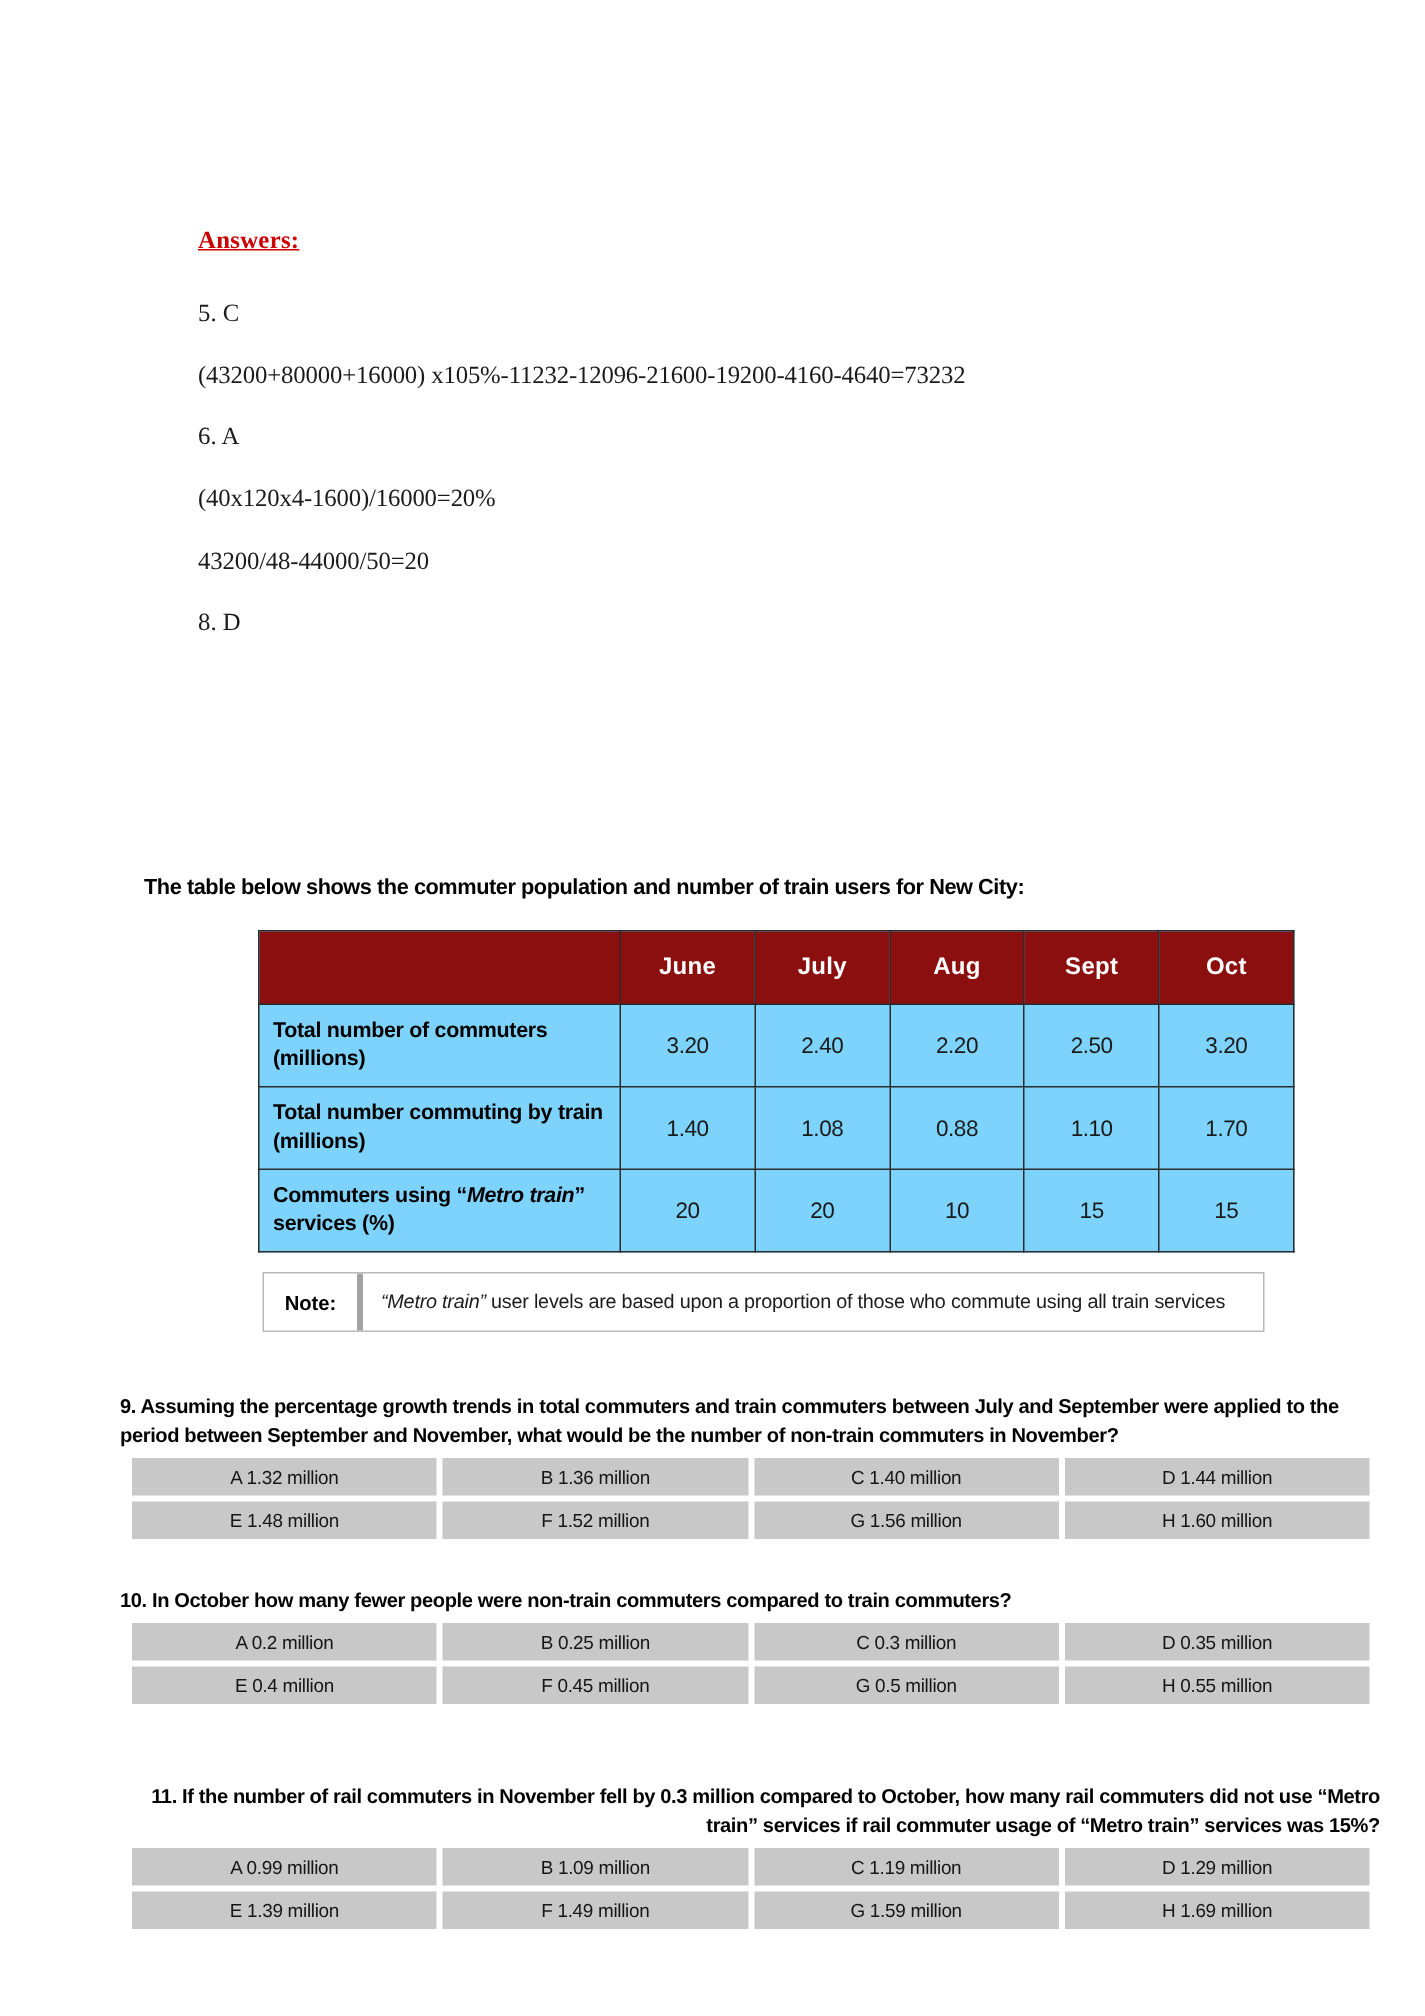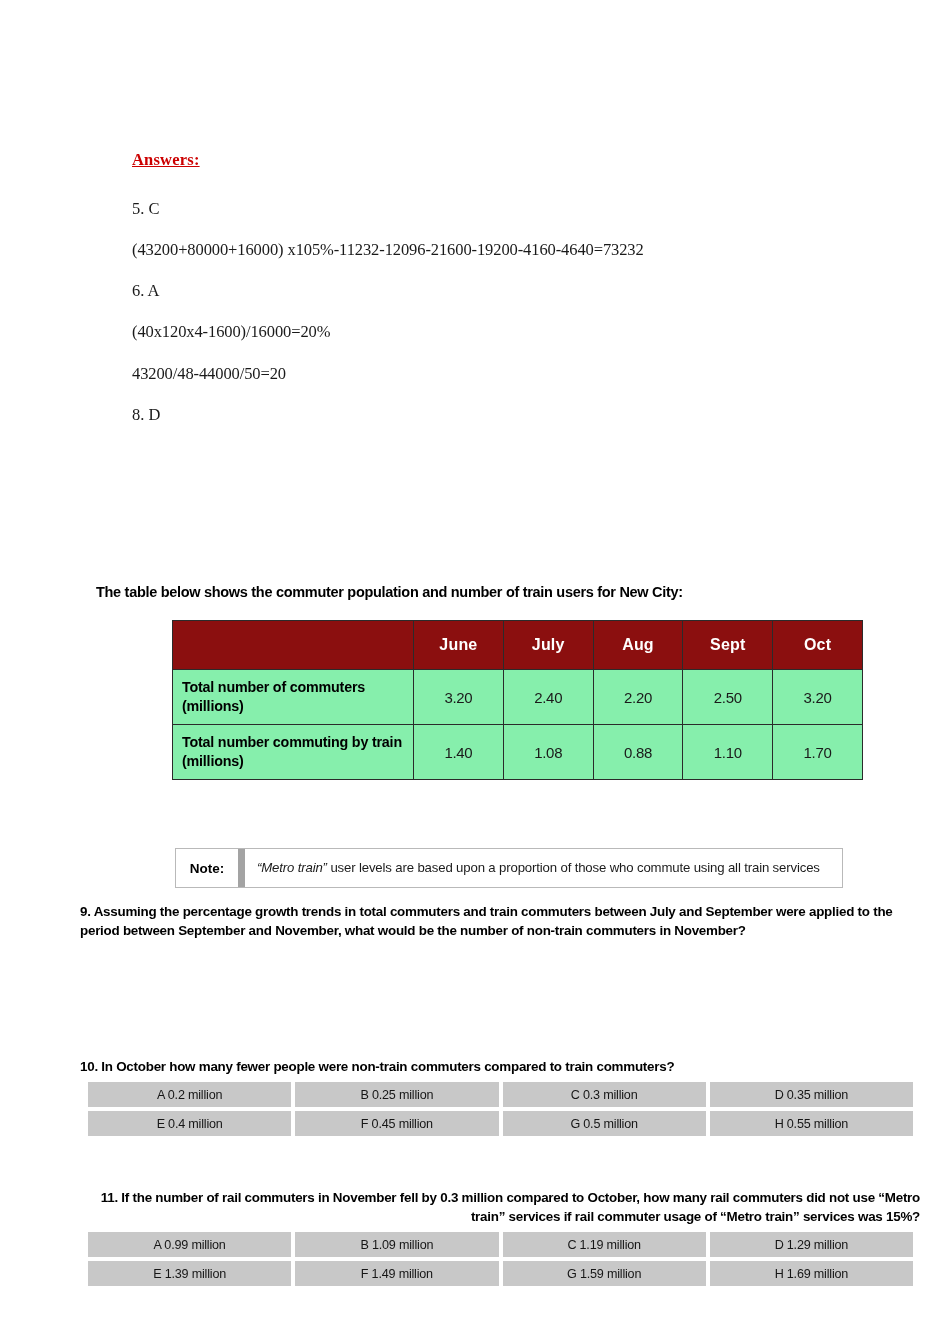--- a/index.html
+++ b/index.html
@@ -58,21 +58,21 @@
     position: absolute;
     left: 172px;
     top: 620px;
     width: 672px;
   }
   table.data-table {
     border-collapse: collapse;
     width: 672px;
     table-layout: fixed;
     font-family: "Liberation Sans", "DejaVu Sans", sans-serif;
-    background: #86efac;
+    background: #7dd3fc;
   }
   table.data-table th,
   table.data-table td {
     border: 1.5px solid #2b2b2b;
   }
   thead.table-head th {
     background: #8b0f0f;
     color: #ffffff;
     font-size: 16px;
     font-weight: bold;
@@ -115,21 +115,21 @@
     border: 1px solid #b9b9b9;
     box-sizing: border-box;
     display: flex;
     align-items: stretch;
     background: #fff;
     font-family: "Liberation Sans", "DejaVu Sans", sans-serif;
   }
   .note-label-cell {
     width: 62px;
     min-width: 62px;
-    border-right: 7px solid #a3a3a3;
+    border-right: 4px solid #a3a3a3;
     display: flex;
     align-items: center;
     justify-content: center;
     font-weight: bold;
     font-size: 13.5px;
     color: #000;
     padding: 10px 0;
   }
   .note-text-cell {
     padding: 9px 10px 10px 12px;
@@ -168,21 +168,21 @@
     display: flex;
     align-items: center;
     justify-content: center;
     font-size: 12.6px;
     font-weight: normal;
     color: #161616;
     letter-spacing: -0.2px;
     font-family: "Liberation Sans", "DejaVu Sans", sans-serif;
   }
 
-  #q9  { left: 80px;  top: 902px;  width: 840px; }
+  #q9  { left: 80px;  top: 928px;  width: 840px; }
   #q9 .answer-grid  { margin-left: 8px; }
   #q10 { left: 80px;  top: 1057px; width: 840px; }
   #q10 .answer-grid { margin-left: 8px; border-radius: 26px; }
   #q11 { left: 80px;  top: 1188px; width: 840px; }
   #q11 .question-text { padding-left: 8px; text-align: right; }
   #q11 .answer-grid { margin-left: 8px; }
 </style>
 </head>
 <body>
 
@@ -220,31 +220,49 @@
         <td class="row-value">3.20</td>
       </tr>
       <tr>
         <td class="row-label">Total number commuting by train (millions)</td>
         <td class="row-value">1.40</td>
         <td class="row-value">1.08</td>
         <td class="row-value">0.88</td>
         <td class="row-value">1.10</td>
         <td class="row-value">1.70</td>
       </tr>
+      <tr>
+        <td class="row-label"><span>Commuters using “</span><span class="metro-em">Metro train</span><span>” services (%)</span></td>
+        <td class="row-value">20</td>
+        <td class="row-value">20</td>
+        <td class="row-value">10</td>
+        <td class="row-value">15</td>
+        <td class="row-value">15</td>
+      </tr>
     </tbody>
   </table>
 </div>
 
 <div class="note-box">
   <div class="note-label-cell">Note:</div>
   <div class="note-text-cell"><span class="metro-quote">“Metro train”</span><span> user levels are based upon a proportion of those who commute using all train services</span></div>
 </div>
 
 <div class="question-block" id="q9">
   <div class="question-text">9.  Assuming the percentage growth trends in total commuters and train commuters between July and September were applied to the period between September and November, what would be the number of non-train commuters in November?</div>
+  <div class="answer-grid">
+    <div class="answer-cell">A  1.32 million</div>
+    <div class="answer-cell">B  1.36 million</div>
+    <div class="answer-cell">C  1.40 million</div>
+    <div class="answer-cell">D  1.44 million</div>
+    <div class="answer-cell">E  1.48 million</div>
+    <div class="answer-cell">F  1.52 million</div>
+    <div class="answer-cell">G  1.56 million</div>
+    <div class="answer-cell">H  1.60 million</div>
+  </div>
 </div>
 
 <div class="question-block" id="q10">
   <div class="question-text">10.  In October how many fewer people were non-train commuters compared to train commuters?</div>
   <div class="answer-grid">
     <div class="answer-cell">A  0.2 million</div>
     <div class="answer-cell">B  0.25 million</div>
     <div class="answer-cell">C  0.3 million</div>
     <div class="answer-cell">D  0.35 million</div>
     <div class="answer-cell">E  0.4 million</div>

